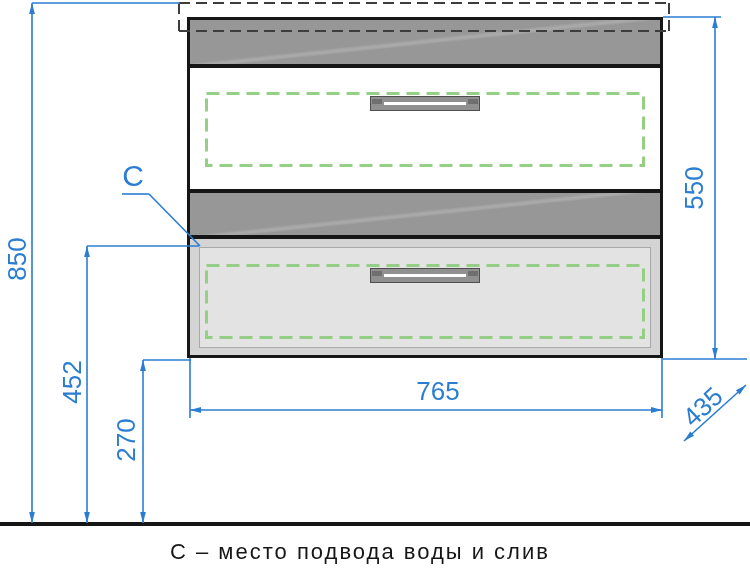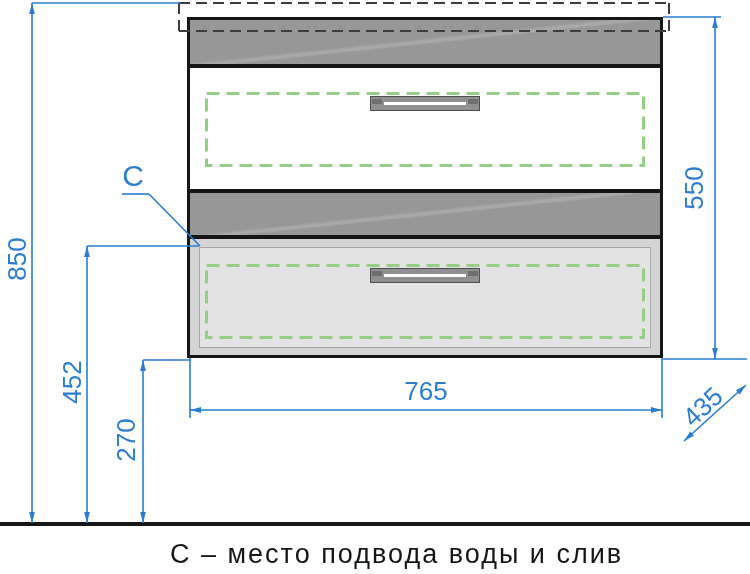--- a/index.html
+++ b/index.html
@@ -34,30 +34,30 @@
   .handle .cap{position:absolute;top:2px;width:10px;height:5px;background:#6f6f6f;}
   .handle .cap.l{left:1px;}
   .handle .cap.r{right:1px;}
   
   .dims{position:absolute;left:0;top:0;z-index:2;}
   
   .dim-label{
     position:absolute;color:#2b7dd2;font-size:26px;white-space:nowrap;z-index:4;
     transform:translate(-50%,-50%) rotate(-90deg);
   }
-  .dim-label.hz{transform:translate(-50%,-50%);}
+  .dim-label.hz{transform:translate(-50%,-50%);margin-left:12px;}
   .dim-label.diag{transform:translate(-50%,-50%) rotate(-43deg);}
   .c-label{
     position:absolute;left:133px;top:176px;color:#2b7dd2;font-size:30px;z-index:4;
     transform:translate(-50%,-50%);
   }
   
   .floor{position:absolute;left:0;top:522px;width:750px;height:4px;background:#161616;z-index:1;}
   .caption{
-    position:absolute;left:170px;top:539px;color:#161616;font-size:27px;
+    position:absolute;left:170px;top:539px;color:#161616;font-size:22px;
     letter-spacing:2px;white-space:nowrap;z-index:4;
   }
 </style>
 </head>
 <body>
 
 <div class="stage">
 
   <div class="cabinet">
     <div class="sec band band1"></div>

